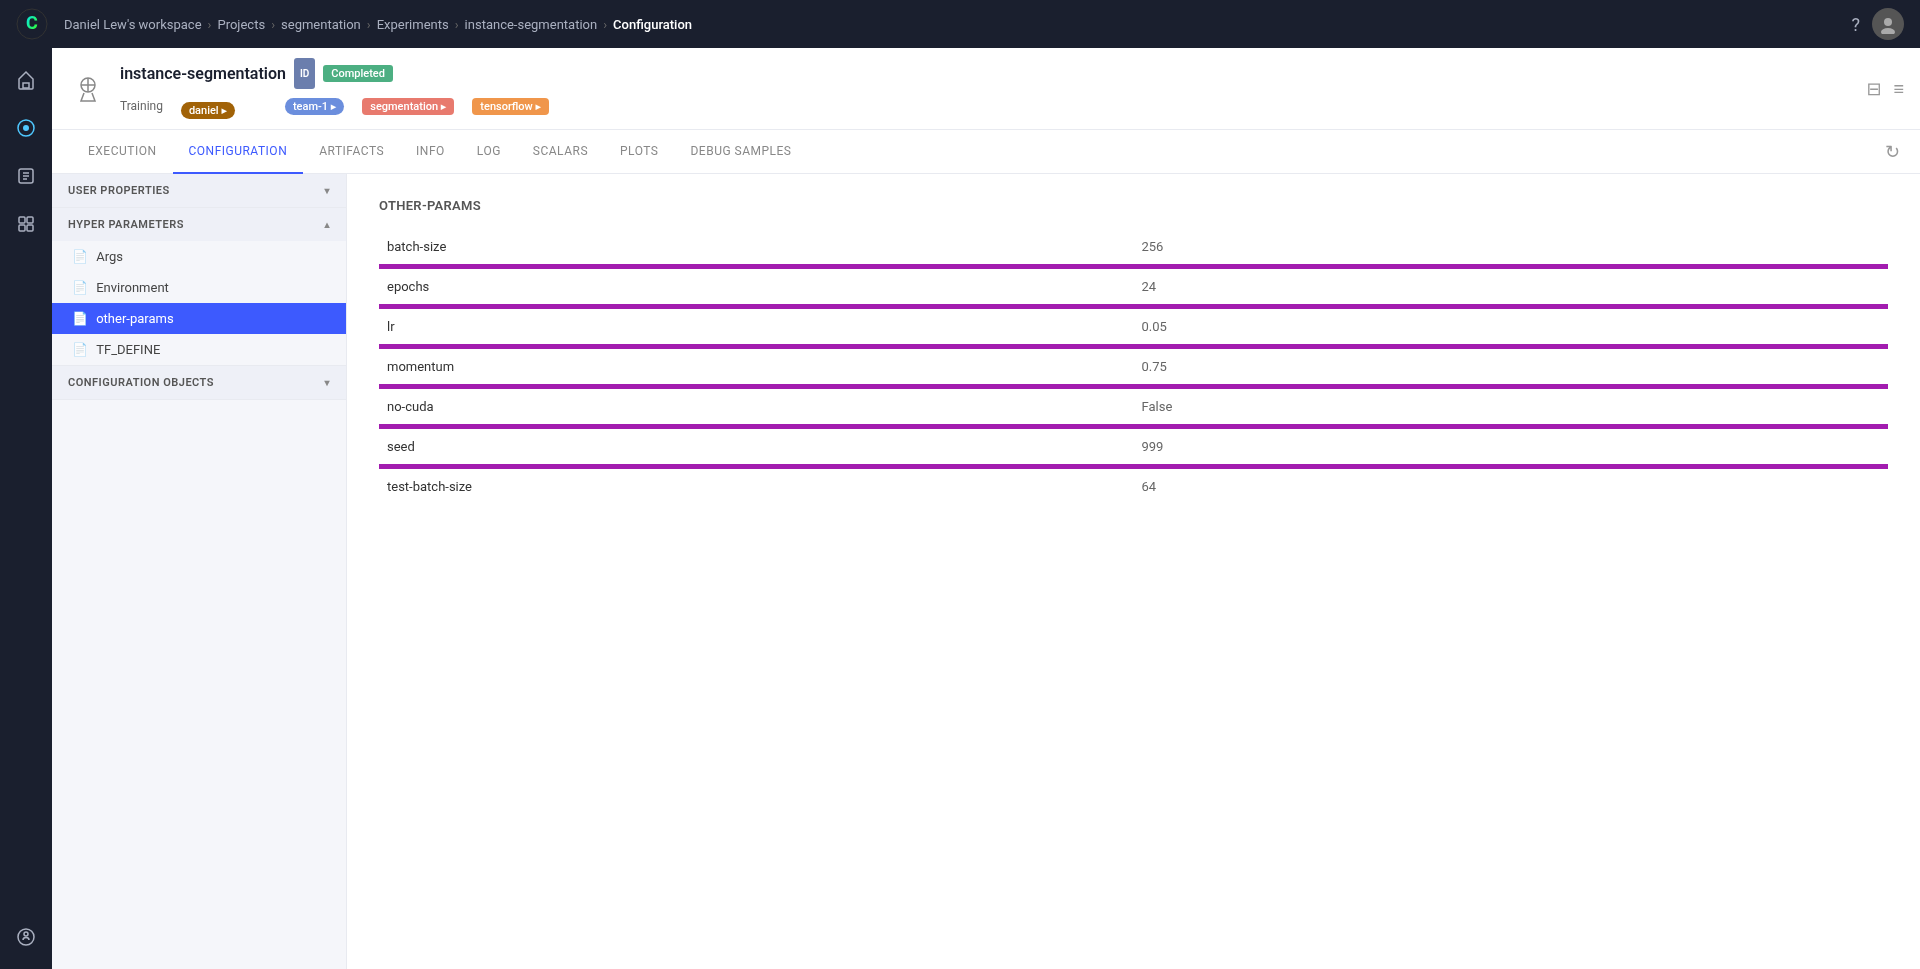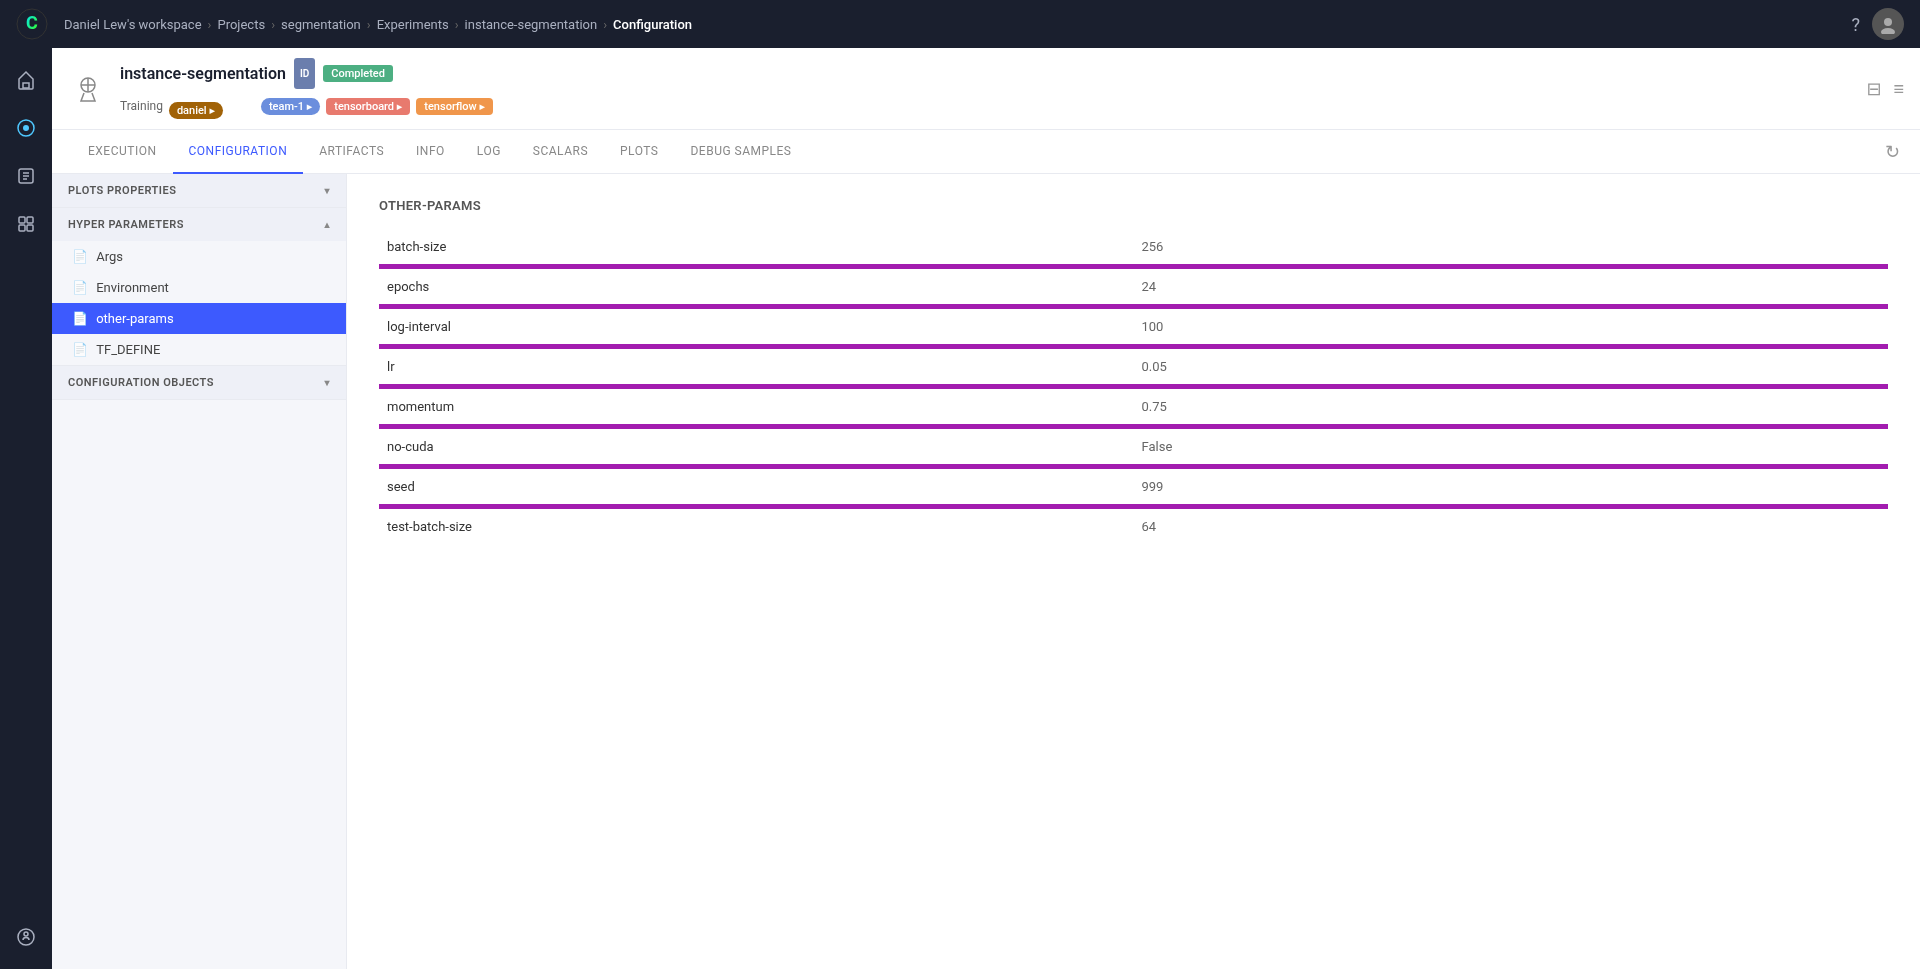--- a/index.html
+++ b/index.html
@@ -158,21 +158,21 @@
       background: #4caf82;
       color: #fff;
       font-size: 11px;
       padding: 2px 8px;
       border-radius: 3px;
       font-weight: 500;
     }
     .experiment-meta {
       display: flex;
       align-items: center;
-      gap: 6px;
+      gap: 18px;
       font-size: 12px;
       color: #666;
       text-align: center;
     }
     .tag {
       display: inline-flex;
       align-items: center;
       padding: 2px 8px;
       border-radius: 10px;
       font-size: 11px;
@@ -412,21 +412,21 @@
         <div class="experiment-title-block">
           <div class="experiment-title-row">
             <span class="experiment-name">instance-segmentation</span>
             <span class="badge-id">ID</span>
             <span class="badge-completed">Completed</span>
           </div>
           <div class="experiment-meta">
             <span>Training</span>
             <span class="tag tag-daniel">daniel ▸</span>
             <span class="tag tag-team">team-1 ▸</span>
-            <span class="tag tag-tensorboard">tensorboard ▸</span>
+            <span class="tag tag-tensorboard">segmentation ▸</span>
             <span class="tag tag-tensorflow">tensorflow ▸</span>
           </div>
         </div>
       </div>
       <div class="experiment-header-right">
         <span class="header-icon-btn">⊟</span>
         <span class="header-icon-btn">≡</span>
       </div>
     </div>
 
@@ -441,21 +441,21 @@
       <div class="tab-item">DEBUG SAMPLES</div>
       <span class="tab-refresh">↻</span>
     </div>
 
     <div class="split-content">
 
       <div class="left-panel">
 
         <div class="panel-section">
           <div class="panel-section-header">
-            <span>PLOTS PROPERTIES</span>
+            <span>USER PROPERTIES</span>
             <span class="chevron">▾</span>
           </div>
         </div>
 
         <div class="panel-section">
           <div class="panel-section-header">
             <span>HYPER PARAMETERS</span>
             <span class="chevron">▴</span>
           </div>
           <div class="panel-item">
@@ -491,24 +491,20 @@
           <tbody id="params-tbody">
           <tr>
       <td class="param-key">batch-size</td>
       <td class="param-value">256</td>
     </tr>
               <tr>
       <td class="param-key">epochs</td>
       <td class="param-value">24</td>
     </tr>
               <tr>
-      <td class="param-key">log-interval</td>
-      <td class="param-value">100</td>
-    </tr>
-              <tr>
       <td class="param-key">lr</td>
       <td class="param-value">0.05</td>
     </tr>
               <tr>
       <td class="param-key">momentum</td>
       <td class="param-value">0.75</td>
     </tr>
               <tr>
       <td class="param-key">no-cuda</td>
       <td class="param-value">False</td>

